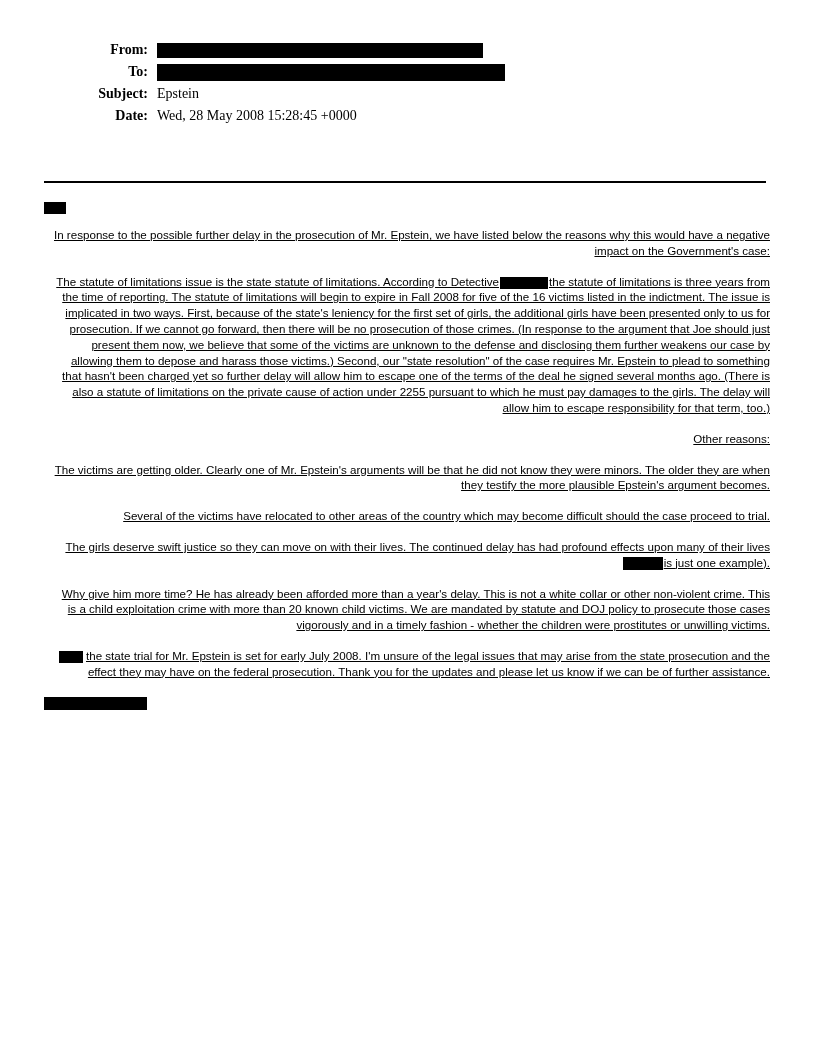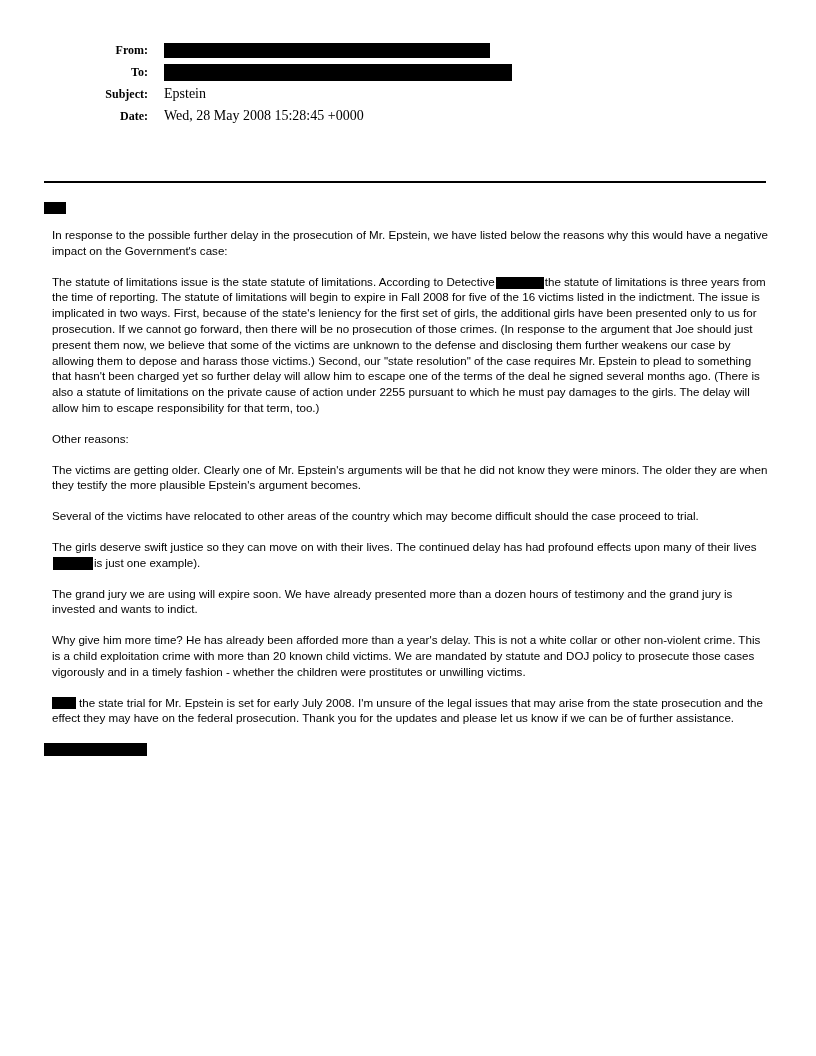--- a/index.html
+++ b/index.html
@@ -31,24 +31,24 @@
   }
   .hdr-row {
     display: flex;
     align-items: baseline;
     margin-bottom: 3px;
     min-height: 19px;
   }
   .hdr-label {
     width: 104px;
     text-align: right;
-    padding-right: 16px;
+    padding-right: 9px;
     font-family: "Liberation Serif", serif;
     font-weight: bold;
-    font-size: 12px;
+    font-size: 14px;
     white-space: nowrap;
     flex: 0 0 auto;
   }
   .hdr-value {
     font-family: "Liberation Serif", serif;
     font-size: 14px;
     line-height: 1.2;
     white-space: nowrap;
   }
   .redact {
@@ -90,21 +90,22 @@
     width: 22px;
     height: 12px;
     vertical-align: middle;
   }
   .block-lead {
     margin: 0 0 14px 0;
     height: 14px;
   }
   p.para {
     margin: 0 0 15px 8px;
-    text-align: left;
+    text-align: right;
+    text-decoration: underline;
   }
   .redact-inline-det {
     display: inline-block;
     background: #000000;
     width: 48px;
     height: 12px;
     vertical-align: middle;
     margin: 0 1px;
   }
   .redact-inline-lives {
@@ -179,21 +180,20 @@
 
     <p class="para">Other reasons:</p>
 
     <p class="para">The victims are getting older. Clearly one of Mr. Epstein's arguments will be that he did not know they were minors. The older they are when they testify the more plausible Epstein's argument becomes.</p>
 
     <p class="para">Several of the victims have relocated to other areas of the country which may become difficult should the case proceed to trial.</p>
 
     <p class="para"><span>The girls deserve swift justice so they can move on with their lives. The continued delay has had profound effects upon many of their lives</span><span class="redact-inline-lives"></span><span>is just one example).</span></p>
 
 
-    <p class="para">The grand jury we are using will expire soon. We have already presented more than a dozen hours of testimony and the grand jury is invested and wants to indict.</p>
 
     <p class="para">Why give him more time?  He has already been afforded more than a year's delay. This is not a white collar or other non-violent crime. This is a child exploitation crime with more than 20 known child victims.  We are mandated by statute and DOJ policy to prosecute those cases vigorously and in a timely fashion - whether the children were prostitutes or unwilling victims.</p>
 
     <p class="para"><span class="redact-inline-start"></span><span>the state trial for Mr. Epstein is set for early July 2008.  I'm unsure of the legal issues that may arise from the state prosecution and the effect they may have on the federal prosecution.  Thank you for the updates and please let us know if we can be of further assistance.</span></p>
 
     <span class="signature-redact"></span>
 
   </div>
 
 </div>

